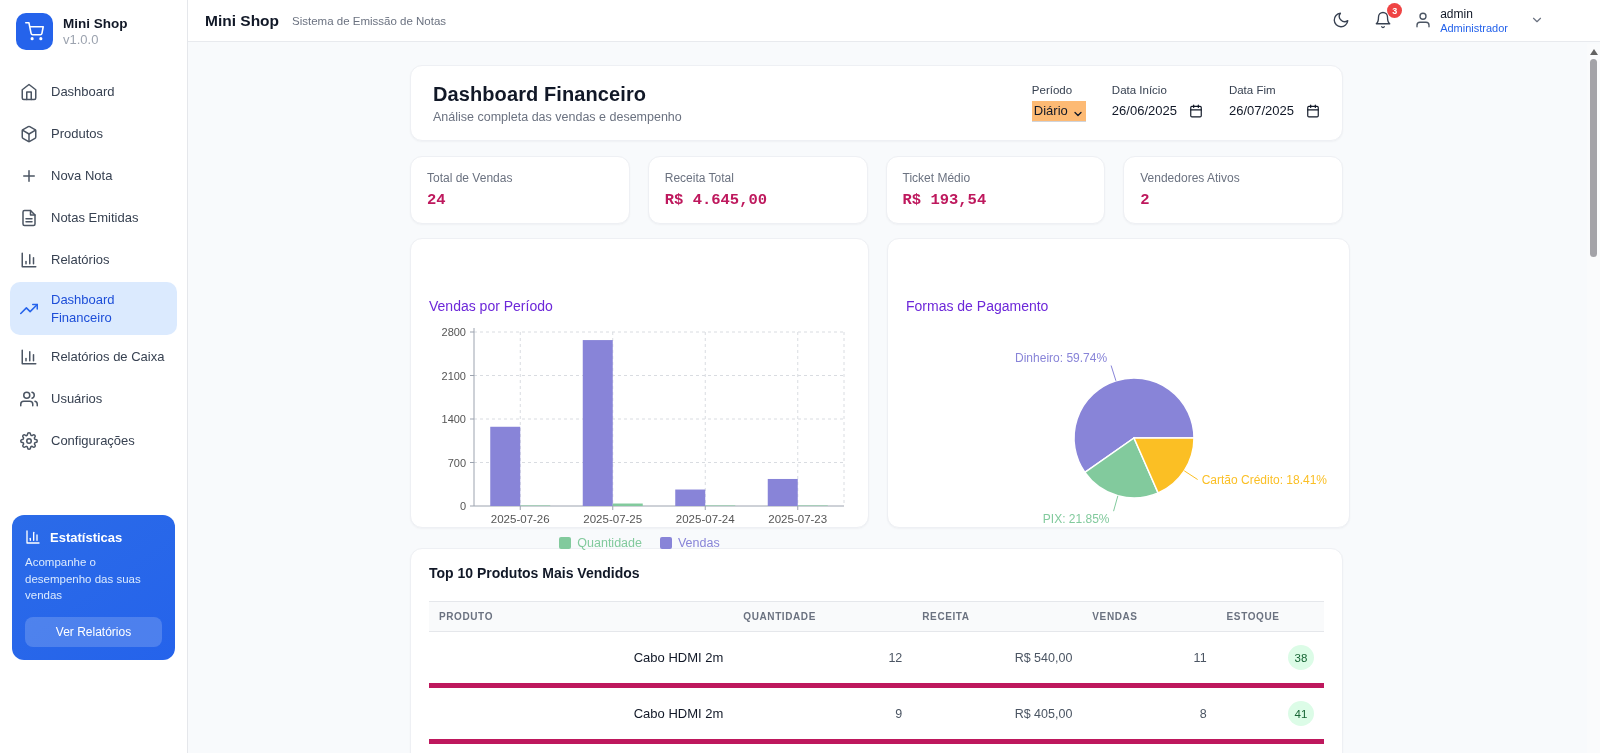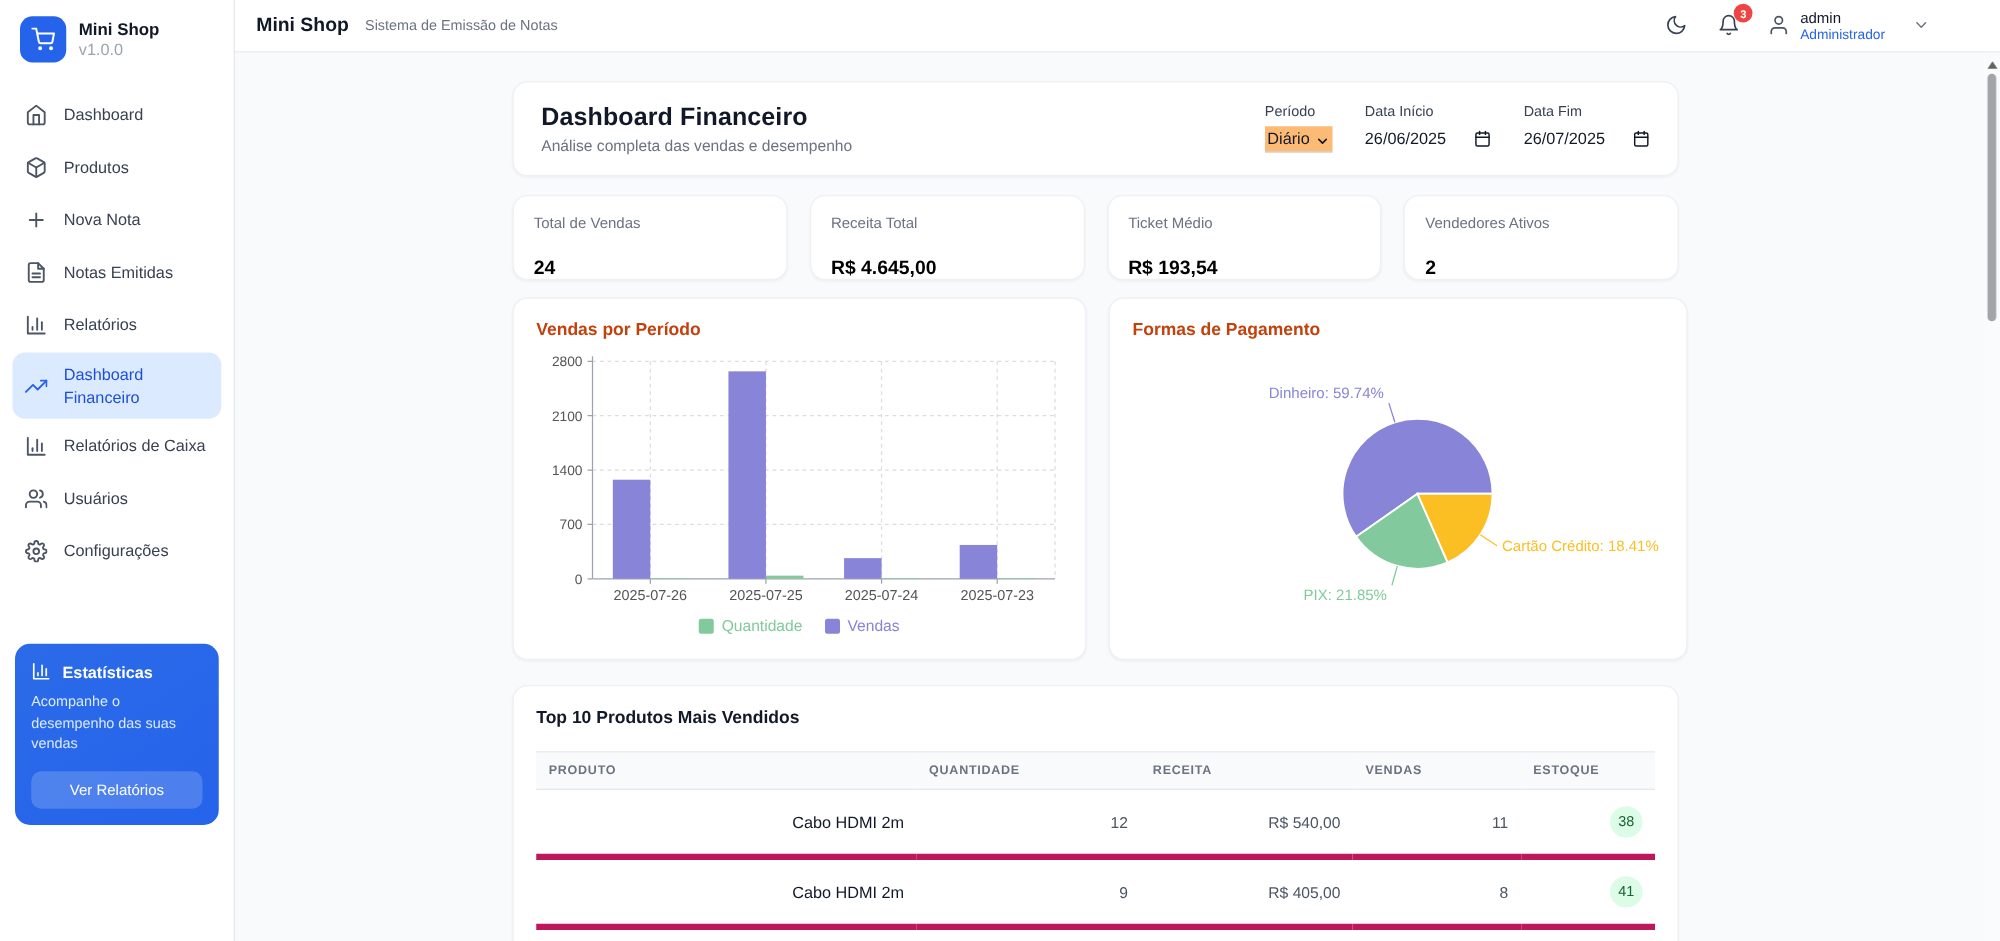--- a/index.html
+++ b/index.html
@@ -51,30 +51,30 @@
   .page-head { display:flex; align-items:center; justify-content:space-between; padding:15px 22px; height:76px; }
   .page-title { font-size:20px; font-weight:bold; color:#111827; letter-spacing:.1px; }
   .page-sub { font-size:12.5px; color:#6b7280; margin-top:4px;text-align:right; }
   .filters { display:flex; gap:26px; align-items:flex-start; }
   .filter-label { font-size:11.5px; color:#374151; margin-bottom:5px; }
   .period-select { font-family:"Liberation Sans", sans-serif; font-size:13px; color:#111827; border:none;
                    border-bottom:1px solid #cfd4dc; background:#fdba74; padding:2px 18px 3px 2px; appearance:none;
                    -webkit-appearance:none; cursor:pointer; }
   .select-wrap { position:relative; }
   .select-wrap .chev { position:absolute; right:2px; top:5px; pointer-events:none; color:#111827; }
-  .date-field { display:flex; align-items:center; gap:22px; font-size:13px; color:#111827; cursor:text; padding-top:2px; }
+  .date-field { display:flex; align-items:center; gap:12px; font-size:13px; color:#111827; cursor:text; padding-top:2px; }
 
   .stats { display:flex; gap:18px; margin-top:15px; }
   .stat-card { flex:1; padding:14px 16px; height:68px; }
   .stat-label { font-size:12px; color:#6b7280; }
-  .stat-value { font-size:15.5px; font-weight:bold; color:#000000; margin-top:21px; }
+  .stat-value { font-size:15.5px; font-weight:bold; color:#be185d; margin-top:6px;font-family:Liberation Mono, monospace; }
 
   .charts { display:flex; gap:18px; margin-top:14px; }
   .chart-card { flex:1; height:290px; padding:16px 18px; }
-  .chart-title { font-size:14px; font-weight:bold; color:#c2410c; }
+  .chart-title { font-size:14px; font-weight:normal; color:#6d28d9;margin-top:43px; }
   .legend { display:flex; justify-content:center; gap:18px; margin-top:2px; }
   .legend-item { display:flex; align-items:center; gap:6px; font-size:12.5px; }
   .legend-swatch { width:12px; height:12px; border-radius:2px; }
 
   .table-card { margin-top:20px; padding:16px 18px 10px 18px; margin-bottom:30px; }
   .table-title { font-size:14px; font-weight:bold; color:#111827; margin-bottom:20px; }
   table { width:100%; border-collapse:collapse; }
   thead th { background:#f9fafb; border-top:1px solid #e5e7eb; border-bottom:1px solid #e5e7eb;
              font-size:10px; letter-spacing:.6px; color:#6b7280; text-align:left; font-weight:bold;
              padding:9px 10px; text-transform:uppercase; }

